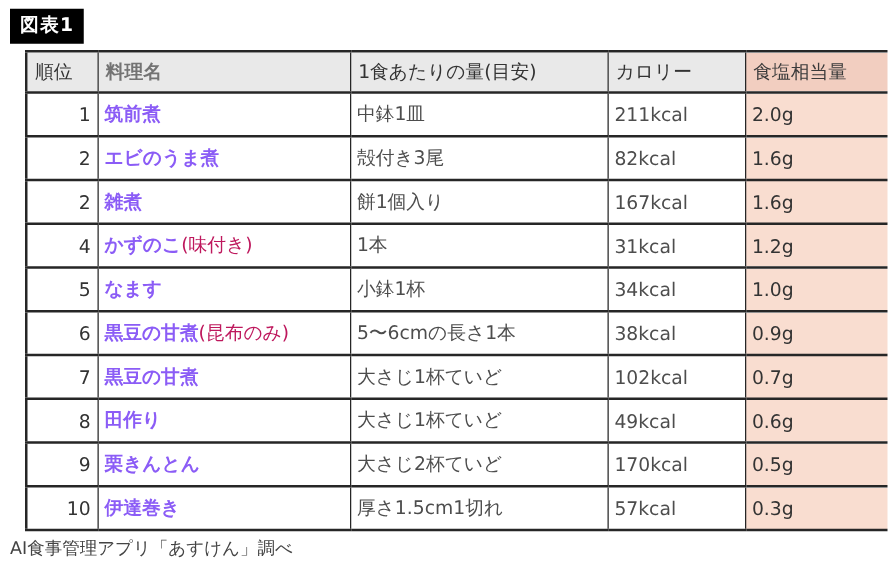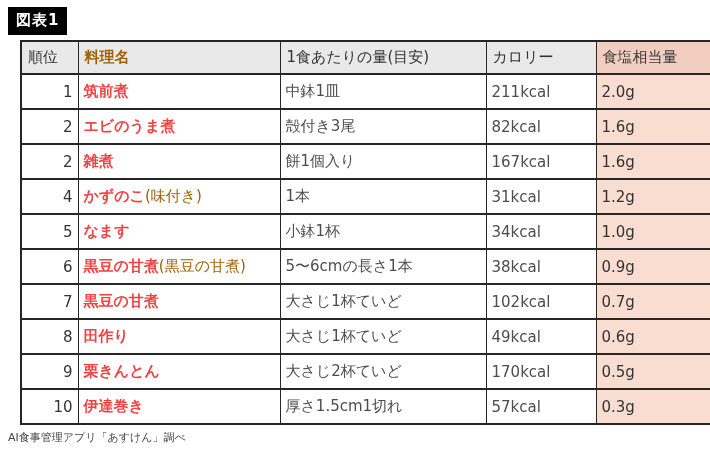--- a/index.html
+++ b/index.html
@@ -49,31 +49,31 @@
     white-space:nowrap;
   }
   .data-table td{height:35px;}
   .data-table th{
     background:var(--header-bg);
     text-align:left;
     font-weight:normal;
     color:#333;
     padding-left:6px;
   }
-  .data-table th.h-name{font-weight:bold;color:#a16207;}
+  .data-table th.h-name{font-weight:bold;color:#737373;}
   .data-table th.h-salt{background:var(--salt-header-bg);color:#3a3a3a;font-family:Liberation Serif, serif;}
   .c-rank{text-align:right;color:#333;padding-right:5px;}
   .c-name{padding-left:6px;}
-  .c-name .dish{font-weight:bold;color:#ef4444;}
-  .c-name .note{font-weight:normal;color:#a16207;}
+  .c-name .dish{font-weight:bold;color:#8b5cf6;}
+  .c-name .note{font-weight:normal;color:#be185d;}
   .c-amount,.c-cal{color:#4d4d4d;padding-left:6px;}
   .c-salt{background:var(--salt-cell-bg);color:#333;padding-left:5px;}
   .figure-source{
     margin:5px 0 0 8px;
-    font-size:11px;
+    font-size:14px;
     color:#444;
   }
 </style>
 </head>
 <body>
 
 <div class="figure-header">
   <span class="figure-badge">図表1</span>
 </div>
 
@@ -130,21 +130,21 @@
   <tr>
     <td class="c-rank">5</td>
     <td class="c-name"><span class="dish">なます</span><span class="note"></span></td>
     <td class="c-amount">小鉢1杯</td>
     <td class="c-cal">34kcal</td>
     <td class="c-salt">1.0g</td>
   </tr>
 
   <tr>
     <td class="c-rank">6</td>
-    <td class="c-name"><span class="dish">黒豆の甘煮</span><span class="note">(黒豆の甘煮)</span></td>
+    <td class="c-name"><span class="dish">黒豆の甘煮</span><span class="note">(昆布のみ)</span></td>
     <td class="c-amount">5〜6cmの長さ1本</td>
     <td class="c-cal">38kcal</td>
     <td class="c-salt">0.9g</td>
   </tr>
 
   <tr>
     <td class="c-rank">7</td>
     <td class="c-name"><span class="dish">黒豆の甘煮</span><span class="note"></span></td>
     <td class="c-amount">大さじ1杯ていど</td>
     <td class="c-cal">102kcal</td>

